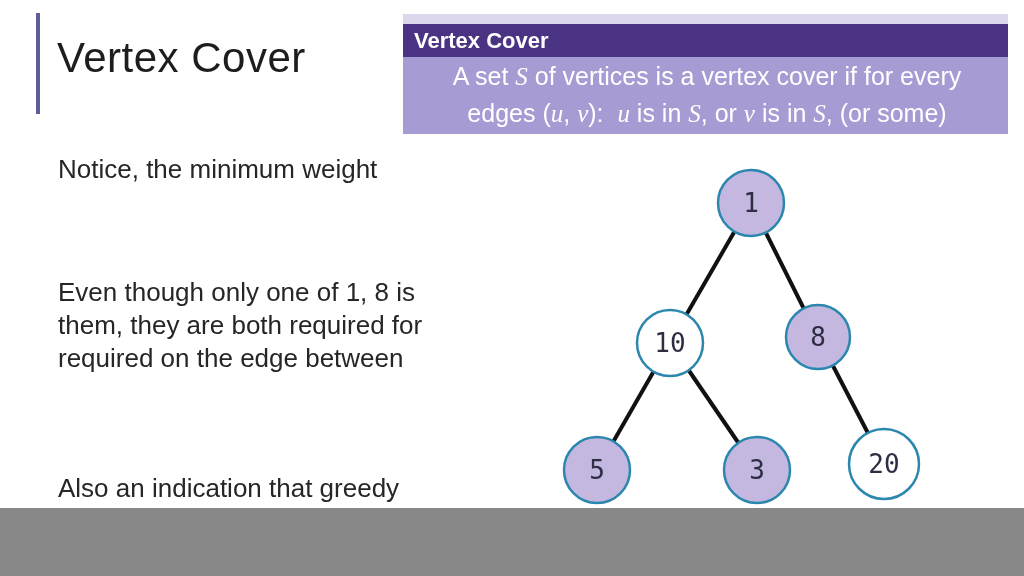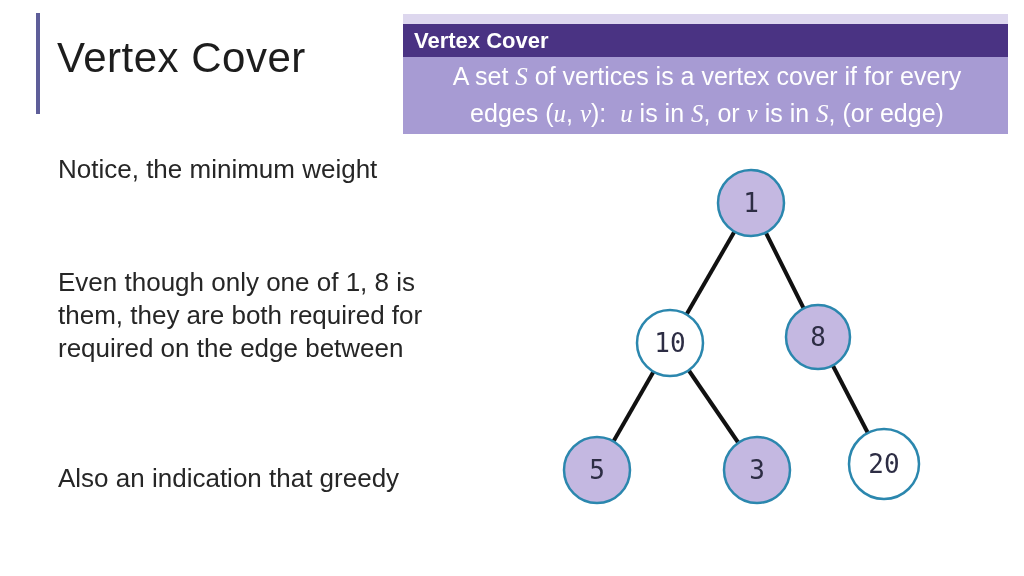--- a/index.html
+++ b/index.html
@@ -1,19 +1,19 @@
 <!DOCTYPE html>
 <html><head>
 <meta charset="utf-8">
 <style>
   * { margin: 0; padding: 0; box-sizing: border-box; }
   html, body { background: #888; }
   .slide {
     position: relative;
-    width: 1024px; height: 576px;
+    width: 1024px; height: 508px;
     background: #ffffff;
     overflow: hidden;
     font-family: "Liberation Sans", sans-serif;
     margin: 0 auto;
   }
   .accent-bar {
     position: absolute;
     left: 36px; top: 13px;
     width: 4px; height: 101px;
   }
@@ -57,43 +57,43 @@
   .para {
     position: absolute;
     left: 58px;
     font-size: 26px;
     font-weight: 300;
     line-height: 33px;
     color: #262626;
     white-space: nowrap;
   }
   #p1 { top: 153px; }
-  #p2 { top: 266px; }
-  #p3 { top: 462px; }
+  #p2 { top: 276px; }
+  #p3 { top: 472px; }
   #tree {
     position: absolute;
     left: 0; top: 0;
     width: 1024px; height: 576px;
   }
 </style>
 </head>
 <body>
 
 <div class="slide">
 
   <div class="accent-bar" style="background: rgb(94, 94, 153);"></div>
 
   <div class="slide-title" style="color: rgb(29, 29, 29);">Vertex Cover</div>
 
   <div class="callout">
     <div class="callout-strip" style="background: rgb(221, 215, 238);"></div>
     <div class="callout-header" style="background: rgb(74, 51, 131); color: rgb(255, 255, 255);">Vertex Cover</div>
     <div class="callout-body" style="background: rgb(167, 155, 211); color: rgb(255, 255, 255);">
       <div class="callout-line"><span>A set </span><span class="math">S</span><span> of vertices is a vertex cover if for every</span></div>
-      <div class="callout-line"><span>edges (</span><span class="math">u</span><span>, </span><span class="math">v</span><span>):&nbsp; </span><span class="math">u</span><span> is in </span><span class="math">S</span><span>, or </span><span class="math">v</span><span> is in </span><span class="math">S</span><span>, (or edge)</span></div>
+      <div class="callout-line"><span>edges (</span><span class="math">u</span><span>, </span><span class="math">v</span><span>):&nbsp; </span><span class="math">u</span><span> is in </span><span class="math">S</span><span>, or </span><span class="math">v</span><span> is in </span><span class="math">S</span><span>, (or some)</span></div>
     </div>
   </div>
 
   <svg id="tree" viewBox="0 0 1024 576" xmlns="http://www.w3.org/2000/svg">
       <line x1="751" y1="203" x2="670" y2="343" stroke="#111111" stroke-width="4"></line>
       <line x1="751" y1="203" x2="818" y2="337" stroke="#111111" stroke-width="4"></line>
       <line x1="670" y1="343" x2="597" y2="470" stroke="#111111" stroke-width="4"></line>
       <line x1="670" y1="343" x2="757" y2="470" stroke="#111111" stroke-width="4"></line>
       <line x1="818" y1="337" x2="884" y2="464" stroke="#111111" stroke-width="4"></line>
       <g>

